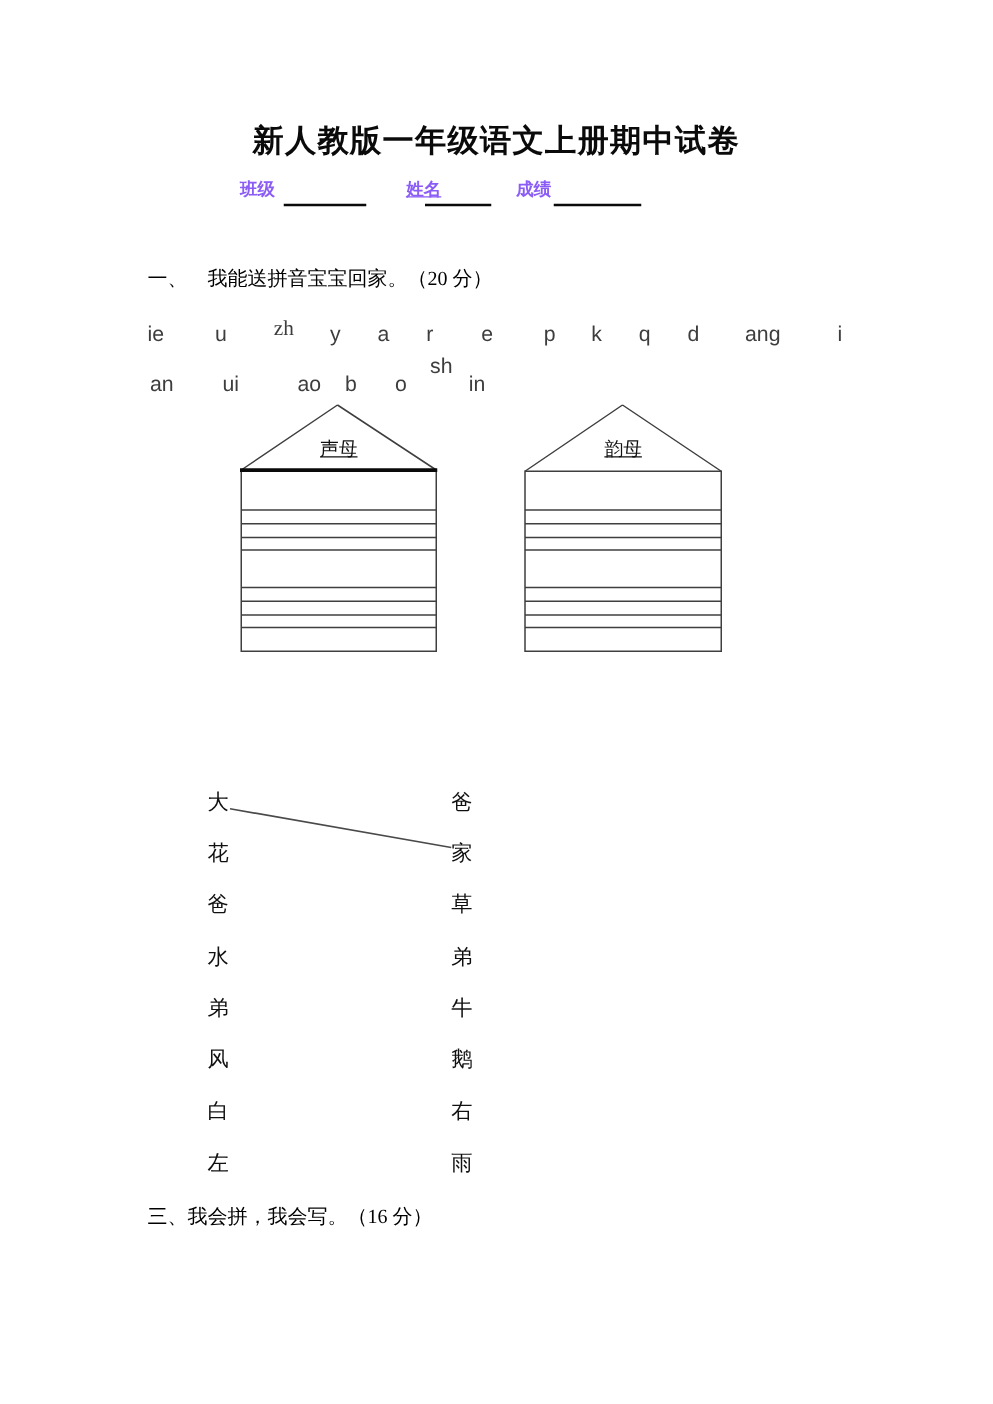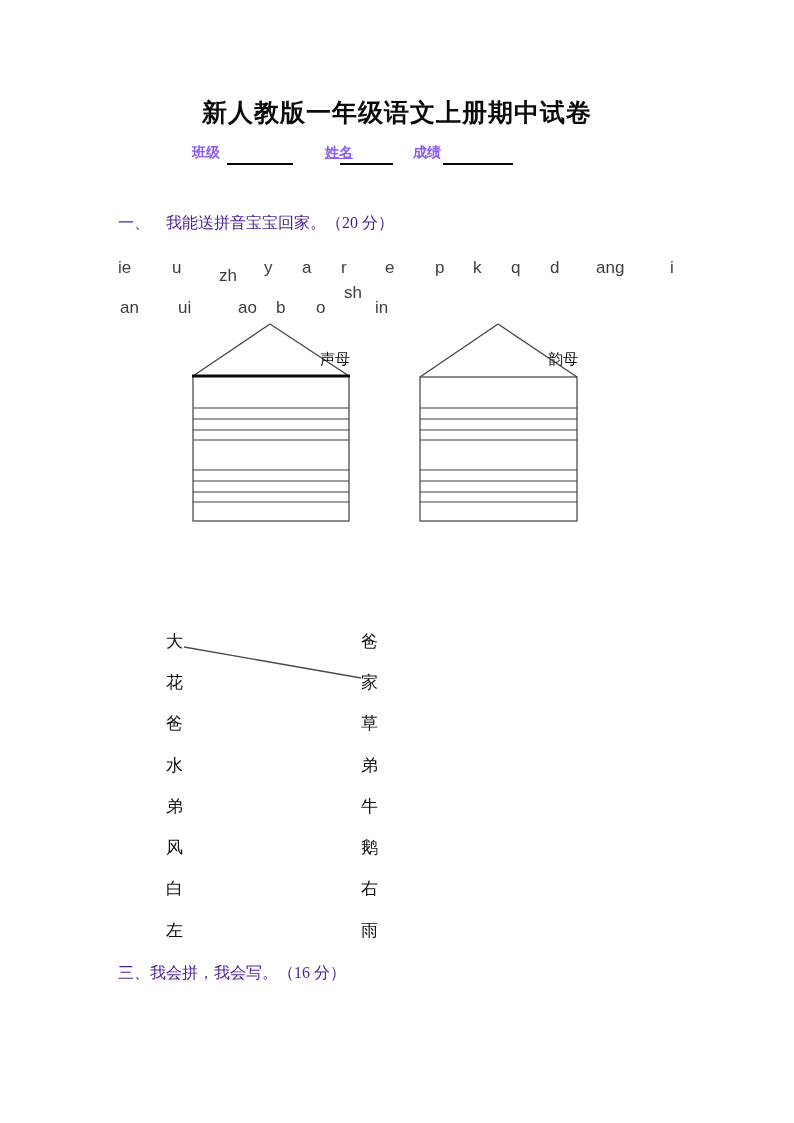--- a/index.html
+++ b/index.html
@@ -7,30 +7,30 @@
     position:relative;width:794px;height:989px;background:#ffffff;
     overflow:hidden;font-family:"Liberation Serif","DejaVu Serif",serif;color:#151515;
   }
   .abs{position:absolute;}
   .title{
     left:0;right:0;top:96px;text-align:center;
     font-size:25px;font-weight:bold;letter-spacing:1px;color:#0a0a0a;
   }
   .info-label{font-size:14px;font-weight:bold;color:#8b5cf6;line-height:20px;}
   .blank{border-bottom:2px solid #0a0a0a;height:16px;}
-  .heading{font-size:16px;color:#4c1d95;white-space:pre;}
+  .heading{font-size:16px;color:#000000;white-space:pre;}
   .pinyin{
     font-family:"Liberation Sans","DejaVu Sans",sans-serif;
     font-size:17px;color:#3d3d3d;line-height:18px;
   }
   .house{position:absolute;}
   .house svg{position:absolute;left:0;top:0;}
   .house-label{
-    position:absolute;left:0;right:0;top:28px;text-align:right;
-    font-size:15px;color:#101010;
+    position:absolute;left:0;right:0;top:28px;text-align:center;
+    font-size:15px;color:#101010;text-decoration:underline;
   }
   .match-char{font-size:17px;color:#101010;line-height:19px;}
   .conn-svg{position:absolute;}
 </style>
 </head>
 <body>
 
 <div class="page">
 
   <div class="abs title">新人教版一年级语文上册期中试卷</div>
@@ -42,21 +42,21 @@
     <span class="abs blank" style="left:340px;top:147px;width:53px;"></span>
     <span class="abs info-label" style="left:413px;top:143px;">成绩</span>
     <span class="abs blank" style="left:443px;top:147px;width:70px;"></span>
   </div>
 
   <div class="abs heading" style="left:118px;top:213px;">一、　我能送拼音宝宝回家。（20 分）</div>
 
   <div>
     <span class="abs pinyin" style="left:118px;top:259px;">ie</span>
     <span class="abs pinyin" style="left:172px;top:259px;">u</span>
-    <span class="abs pinyin" style="left:219px;top:267px;">zh</span>
+    <span class="abs pinyin" style="left:219px;top:254px;font-family:Liberation Serif, serif;">zh</span>
     <span class="abs pinyin" style="left:264px;top:259px;">y</span>
     <span class="abs pinyin" style="left:302px;top:259px;">a</span>
     <span class="abs pinyin" style="left:341px;top:259px;">r</span>
     <span class="abs pinyin" style="left:385px;top:259px;">e</span>
     <span class="abs pinyin" style="left:435px;top:259px;">p</span>
     <span class="abs pinyin" style="left:473px;top:259px;">k</span>
     <span class="abs pinyin" style="left:511px;top:259px;">q</span>
     <span class="abs pinyin" style="left:550px;top:259px;">d</span>
     <span class="abs pinyin" style="left:596px;top:259px;">ang</span>
     <span class="abs pinyin" style="left:670px;top:259px;">i</span>

